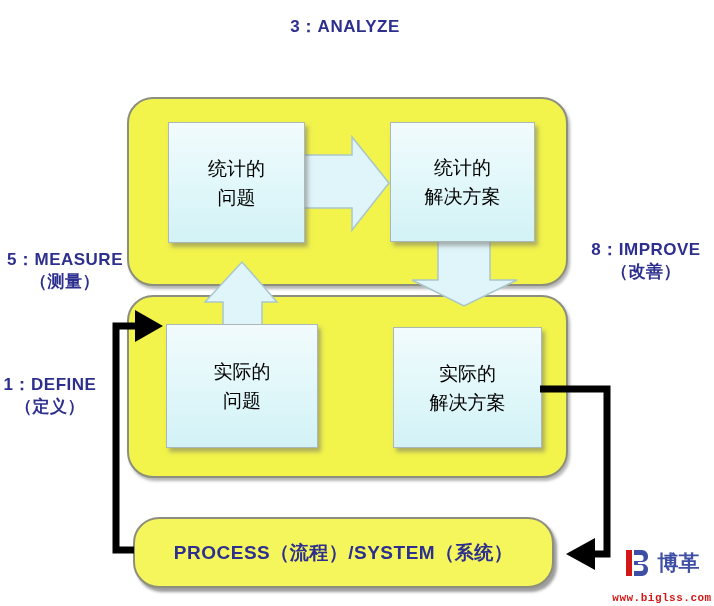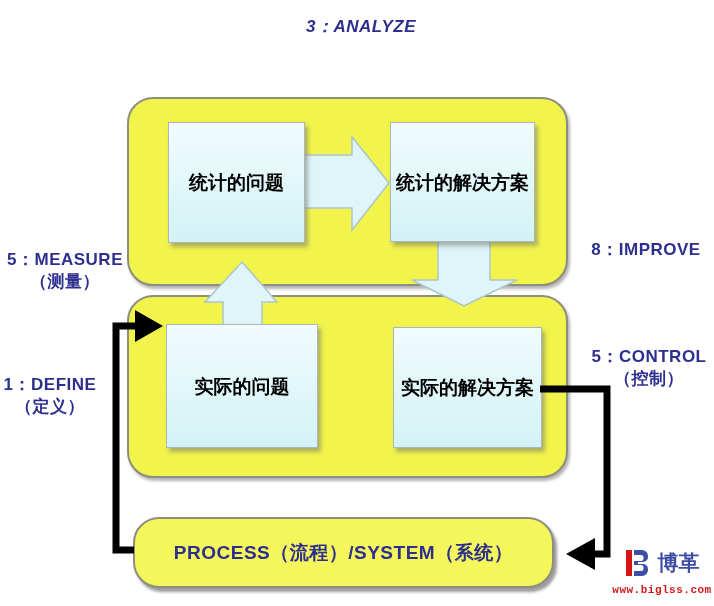--- a/index.html
+++ b/index.html
@@ -7,42 +7,42 @@
     position:relative;width:714px;height:606px;background:#ffffff;overflow:hidden;
     font-family:"Liberation Sans","DejaVu Sans",sans-serif;
   }
   .overlay{position:absolute;left:0;top:0;width:714px;height:606px;pointer-events:none;}
 
   
   .step-label{
     position:absolute;text-align:center;color:#2d2f8e;font-weight:bold;
     font-size:17px;line-height:22px;letter-spacing:0.5px;
   }
-  .lbl-analyze{left:271px;top:16px;width:180px;font-style:italic;}
+  .lbl-analyze{left:255px;top:16px;width:180px;}
   .lbl-measure{left:0px;top:249px;width:130px;}
   .lbl-define{left:0px;top:374px;width:100px;}
   .lbl-improve{left:580px;top:239px;width:132px;}
   .lbl-control{left:584px;top:346px;width:130px;}
 
   
   .panel{
     position:absolute;left:127px;width:441px;background:#f2f44c;
     border:2px solid #8d8f7e;border-radius:26px;
     box-shadow:2px 3px 3px rgba(120,120,120,0.55);
     box-sizing:border-box;
   }
   .panel-top{top:97px;height:189px;}
   .panel-bottom{top:295px;height:183px;}
 
   
   .cbox{
-    position:absolute;display:flex;flex-direction:row;align-items:center;justify-content:center;
+    position:absolute;display:flex;flex-direction:column;align-items:center;justify-content:center;
     background:linear-gradient(to bottom,#f2fbfd 0%,#e3f8fa 45%,#d2f2f6 100%);
     border:1px solid #aab8b8;box-shadow:3px 4px 4px rgba(110,110,110,0.5);
-    color:#000;font-weight:bold;font-size:19px;line-height:29px;text-align:center;
+    color:#000;font-weight:normal;font-size:19px;line-height:29px;text-align:center;
     box-sizing:border-box;
   }
   .cb-stat-problem{left:168px;top:122px;width:137px;height:121px;}
   .cb-stat-solution{left:390px;top:122px;width:145px;height:120px;}
   .cb-prac-problem{left:166px;top:324px;width:152px;height:124px;}
   .cb-prac-solution{left:393px;top:327px;width:149px;height:121px;}
 
   
   .process-bar{
     position:absolute;left:133px;top:517px;width:421px;height:71px;
@@ -51,44 +51,41 @@
     display:flex;align-items:center;justify-content:center;
     color:#2d2f8e;font-weight:bold;font-size:19px;letter-spacing:0.5px;
     box-sizing:border-box;
   }
 
   
   .logo{position:absolute;left:612px;top:549px;width:100px;text-align:center;}
   .logo-row{display:flex;align-items:center;justify-content:center;gap:9px;}
   .logo-name{color:#3f4ea5;font-weight:bold;font-size:21px;line-height:26px;}
   .logo-url{color:#d31717;font-weight:bold;font-size:11px;letter-spacing:0.5px;
-            font-family:"Liberation Mono","DejaVu Sans Mono",monospace;margin-top:7px;}
+            font-family:"Liberation Mono","DejaVu Sans Mono",monospace;margin-top:15px;}
 </style>
 </head>
 <body>
 
 <div class="stage">
 
   <div class="step-label lbl-analyze">
     <div>3：ANALYZE</div>
   </div>
   <div class="step-label lbl-measure">
     <div>5：MEASURE</div>
     <div>（测量）</div>
   </div>
   <div class="step-label lbl-define">
     <div>1：DEFINE</div>
     <div>（定义）</div>
   </div>
   <div class="step-label lbl-improve">
     <div>8：IMPROVE</div>
-  </div>
-  <div class="step-label lbl-control">
-    <div>5：CONTROL</div>
-    <div>（控制）</div>
+    <div>（改善）</div>
   </div>
 
   <div class="panel panel-top"></div>
   <div class="panel panel-bottom"></div>
 
   <svg class="overlay">
     <polygon points="205,302 242,262 277,302 262,302 262,336 223,336 223,302" stroke="#a9c6cc" stroke-width="1.5" fill="#e0f5f9"></polygon>
     <polygon points="303,155 352,155 352,137 389,183 352,230 352,208 303,208" stroke="#a9c6cc" stroke-width="1.5" fill="#e0f5f9"></polygon>
     <polygon points="438,240 490,240 490,280 517,280 464,306 412,280 438,280" stroke="#a9c6cc" stroke-width="1.5" fill="#e0f5f9"></polygon>
   </svg>

